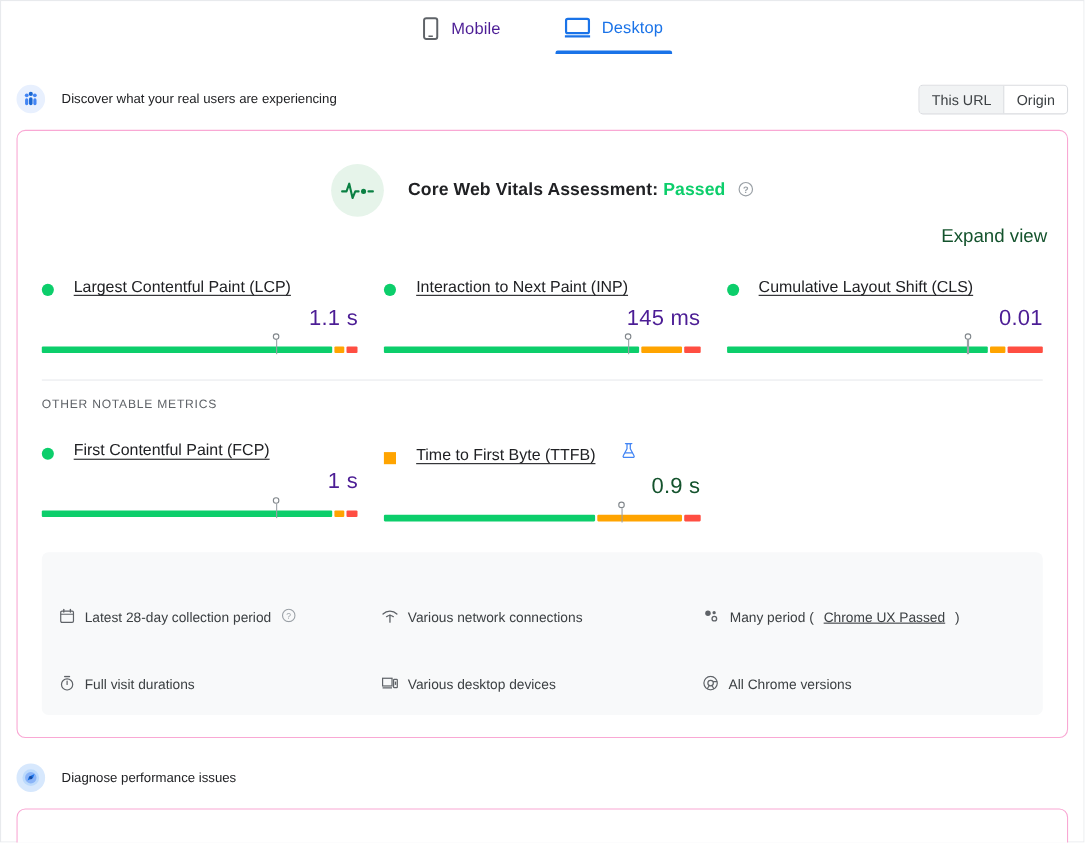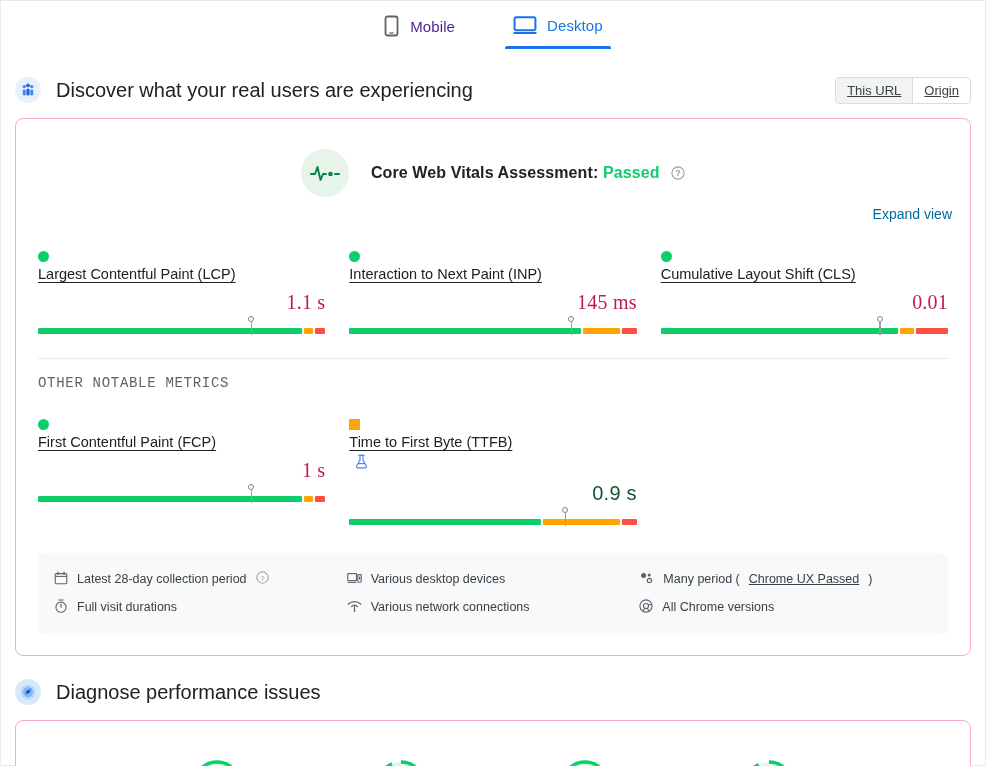--- a/index.html
+++ b/index.html
@@ -32,24 +32,24 @@
   .section-head {
     display: flex; align-items: center; gap: 15px;
     padding: 0 14px; height: 44px; margin-top: 14px;
   }
   .sec-ico {
     width: 26px; height: 26px; border-radius: 50%;
     display: flex; align-items: center; justify-content: center; flex: none;
   }
   .sec-ico.blue { background: #e8f0fe; }
   .sec-ico.blue2 { background: #d7e8fd; }
-  .sec-title { font-size: 20px; color: #202124; flex: 1; }
+  .sec-title { font-size: 12px; color: #202124; flex: 1; }
   .toggle {
     display: flex; border: 1px solid #dadce0; border-radius: 4px; overflow: hidden;
-    font-size: 13px; color: #3c4043; height: 27px; text-decoration: underline;
+    font-size: 13px; color: #3c4043; height: 27px;
   }
   .toggle div { padding: 5px 11px; cursor: pointer; line-height: 16px; }
   .toggle div.sel { background: #f1f3f4; }
   .toggle div + div { border-left: 1px solid #dadce0; }
 
   
   .card {
     margin: 6px 14px 0 14px; border: 1px solid #f9a8d4; border-radius: 8px;
     background: #fff;
   }
@@ -61,68 +61,68 @@
     width: 48px; height: 48px; border-radius: 50%; background: #e6f4ea;
     display: flex; align-items: center; justify-content: center; flex: none;
   }
   .assess-txt { font-size: 16px; font-weight: bold; color: #202124; letter-spacing: .1px; }
   .assess-txt .pass { color: #0cce6b; font-weight: bold; }
   .qmark {
     display: inline-block; width: 14px; height: 14px; vertical-align: -2px;
     margin-left: 7px; cursor: pointer;
   }
   .expand-row { text-align: right; padding: 8px 18px 0 18px; }
-  .expand-link { font-size: 14px; color: #0369a1; cursor: pointer; }
+  .expand-link { font-size: 17px; color: #14532d; cursor: pointer; }
 
   
   .metrics { display: flex; padding: 28px 22px 4px 22px; }
   .metric { flex: 1; padding-right: 24px; }
   .metric:last-child { padding-right: 0; }
-  .m-head { display: flex; align-items: flex-start; gap: 4px; flex-direction: column; }
+  .m-head { display: flex; align-items: flex-end; gap: 18px; }
   .dot { width: 11px; height: 11px; border-radius: 50%; flex: none; }
   .sq  { width: 11px; height: 11px; flex: none; }
   .m-name {
     font-size: 14.5px; color: #202124; text-decoration: underline;
     text-underline-offset: 3px; cursor: pointer;
   }
   .flask { margin-left: 6px; display: inline-block; vertical-align: -3px; }
   .m-val { text-align: right; font-size: 20px; margin: 9px 0 2px 0; letter-spacing: .2px; }
-  .m-val.green { color: #be185d; font-family: Liberation Serif, serif; }
+  .m-val.green { color: #4c1d95; }
   .m-val.orange { color: #14532d; }
 
   .bar-wrap { position: relative; height: 20px; }
   .bar { position: absolute; left: 0; right: 0; top: 12px; height: 6px;
          display: flex; gap: 2px; }
   .seg { height: 6px; border-radius: 1px; }
   .seg.g { background: #0cce6b; }
   .seg.o { background: #ffa400; }
   .seg.r { background: #ff4e42; }
   .pin { position: absolute; top: 0; width: 2px; }
   .pin i {
     display: block; width: 6px; height: 6px; border-radius: 50%;
     border: 1.4px solid #80868b; background: #fff; margin-left: -2.4px;
   }
   .pin b { display: block; width: 1.6px; height: 13px; background: #9aa0a6; margin-left: 0px; }
 
   
   .divider { height: 1px; background: #e8eaed; margin: 18px 22px 0 22px; }
   .other-label {
-    font-size: 14px; letter-spacing: .7px; color: #5f6368;
-    padding: 16px 22px 0 22px; text-transform: uppercase; font-family: Liberation Mono, monospace;
+    font-size: 11px; letter-spacing: .7px; color: #5f6368;
+    padding: 16px 22px 0 22px; text-transform: uppercase;
   }
 
   
   .info {
     margin: 22px 22px 20px 22px; background: #f8f9fa; border-radius: 6px;
     display: flex; padding: 12px 16px 14px 16px;
   }
   .info-col { flex: 1; }
   .info-row {
     display: flex; align-items: center; gap: 9px;
-    font-size: 12.5px; color: #3c4043; height: 28px;
+    font-size: 12.5px; color: #3c4043; height: 28px; margin-top: 33px;
   }
   .info-row a { color: #3c4043; text-decoration: underline; cursor: pointer; }
   .info-row svg { flex: none; }
 
   
   .gauges { display: flex; justify-content: center; gap: 64px; padding: 36px 0 18px 0; }
   .gauge { width: 120px; text-align: center; cursor: pointer; }
   .gauge .ring { position: relative; width: 56px; height: 56px; margin: 0 auto; }
   .gauge .num {
     position: absolute; inset: 0; display: flex; align-items: center;
@@ -342,37 +342,37 @@
             </svg>
           </span>
           <span>Full visit durations</span>
         </div>
       </div>
 
       <div class="info-col">
         <div class="info-row">
           <span>
             <svg width="15" height="14" viewBox="0 0 15 14">
+              <path d="M1.2 5.2 A9 9 0 0 1 13.8 5.2" fill="none" stroke="#5f6368" stroke-width="1.2" stroke-linecap="round"></path>
+              <path d="M7.5 6 L7.5 12.6" fill="none" stroke="#5f6368" stroke-width="1.2" stroke-linecap="round"></path>
+              <path d="M4.4 7.6 A5 5 0 0 1 10.6 7.6" fill="none" stroke="#5f6368" stroke-width="1.2" stroke-linecap="round"></path>
+            </svg>
+          </span>
+          <span>Various network connections</span>
+        </div>
+        <div class="info-row">
+          <span>
+            <svg width="15" height="14" viewBox="0 0 15 14">
               <rect x="0.8" y="2.6" width="8.6" height="7" fill="none" stroke="#5f6368" stroke-width="1.1"></rect>
               <line x1="0.8" y1="11.4" x2="9.4" y2="11.4" stroke="#5f6368" stroke-width="1.1"></line>
               <rect x="10.8" y="3.6" width="3.4" height="7.6" rx="0.6" fill="none" stroke="#5f6368" stroke-width="1.1"></rect>
               <rect x="11.9" y="5.6" width="1.3" height="3" fill="#5f6368"></rect>
             </svg>
           </span>
           <span>Various desktop devices</span>
-        </div>
-        <div class="info-row">
-          <span>
-            <svg width="15" height="14" viewBox="0 0 15 14">
-              <path d="M1.2 5.2 A9 9 0 0 1 13.8 5.2" fill="none" stroke="#5f6368" stroke-width="1.2" stroke-linecap="round"></path>
-              <path d="M7.5 6 L7.5 12.6" fill="none" stroke="#5f6368" stroke-width="1.2" stroke-linecap="round"></path>
-              <path d="M4.4 7.6 A5 5 0 0 1 10.6 7.6" fill="none" stroke="#5f6368" stroke-width="1.2" stroke-linecap="round"></path>
-            </svg>
-          </span>
-          <span>Various network connections</span>
         </div>
       </div>
 
       <div class="info-col">
         <div class="info-row">
           <span>
             <svg width="15" height="14" viewBox="0 0 15 14">
               <circle cx="4.6" cy="4.4" r="2.5" fill="#5f6368"></circle>
               <circle cx="10.2" cy="4" r="1.5" fill="#5f6368"></circle>
               <circle cx="10.4" cy="9.4" r="2.1" fill="none" stroke="#5f6368" stroke-width="1.2"></circle>

